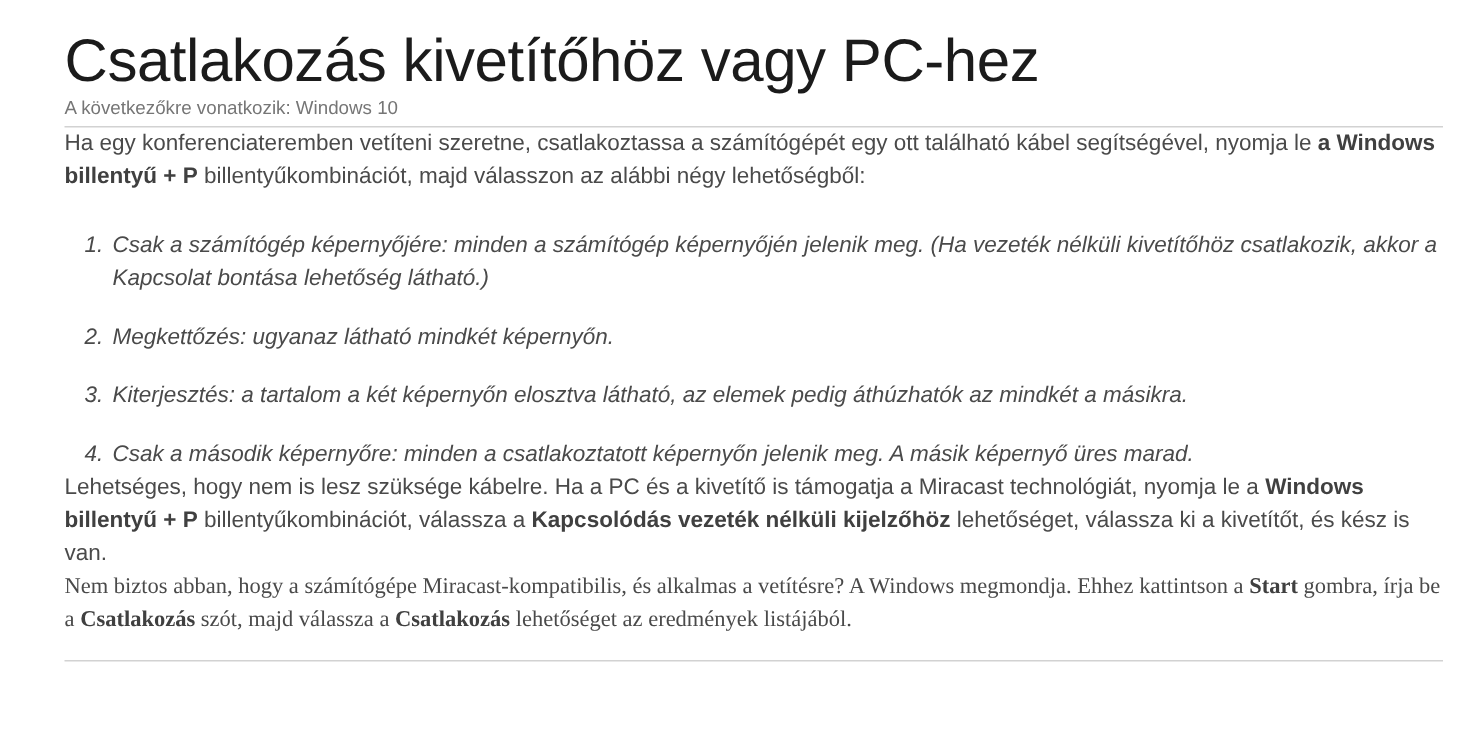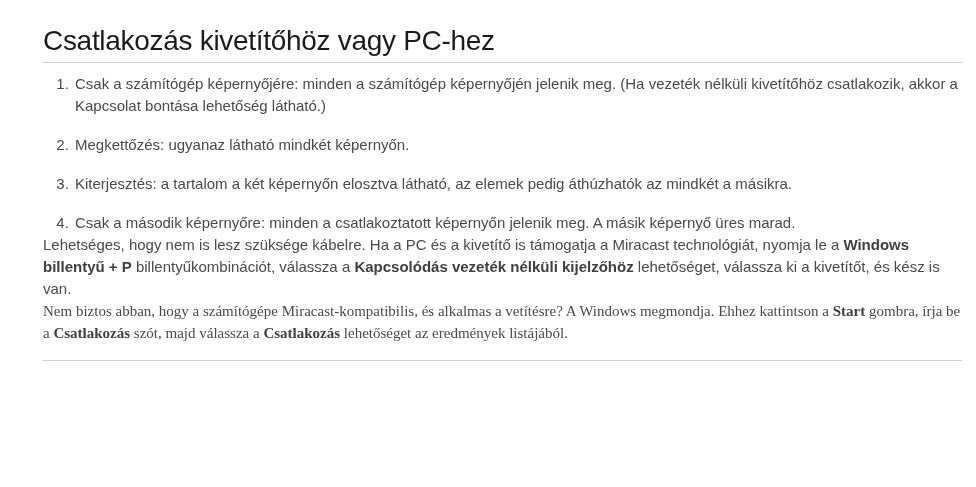--- a/index.html
+++ b/index.html
@@ -12,21 +12,21 @@
     color: #4a4a4a;
     overflow: hidden;
   }
   .page {
     width: 976px;
     height: 487px;
     padding: 24px 14px 0 43px;
   }
   .page-title {
     margin: 0;
-    font-size: 28px;
+    font-size: 40px;
     line-height: 34px;
     font-weight: 400;
     letter-spacing: -0.3px;
     color: #1b1b1b;
   }
   .applies-to {
     margin-top: 7px;
     font-size: 12.5px;
     line-height: 15px;
     color: #767676;
@@ -41,43 +41,46 @@
     margin-top: 16px;
   }
   .body-text {
     font-size: 15px;
     line-height: 22px;
     color: #4a4a4a;
   }
   p.body-text { margin: 0; }
   .intro-paragraph { margin-top: 29px; }
   .options-list {
-    margin: 10px 0 0 0;
+    margin: 24px 0 0 0;
     padding: 0 0 0 30px;
     list-style: decimal;
+    font-style: italic;
   }
   .options-list li {
     margin: 0 0 17px 0;
     padding-left: 2px;
   }
   .options-list li:last-child { margin-bottom: 0; }
   .miracast-paragraph { margin-top: 19px; }
   .compat-paragraph { margin-top: 19px; font-family: Liberation Serif, serif; }
   .seg-bold { font-weight: 700; color: #404040; }
 </style>
 </head>
 <body>
 
 <div class="page">
 
   <h1 class="page-title">Csatlakozás kivetítőhöz vagy PC-hez</h1>
 
+  <div class="applies-to">A következőkre vonatkozik: Windows 10</div>
 
   <hr class="divider">
 
+  <p class="body-text intro-paragraph"><span>Ha egy konferenciateremben vetíteni szeretne, csatlakoztassa a számítógépét egy ott található kábel segítségével, nyomja le </span><span class="seg-bold">a Windows billentyű + P</span><span> billentyűkombinációt, majd válasszon az alábbi négy lehetőségből:</span></p>
 
   <ol class="options-list">
     <li class="body-text"><span>Csak a számítógép képernyőjére: minden a számítógép képernyőjén jelenik meg. (Ha vezeték nélküli kivetítőhöz csatlakozik, akkor a Kapcsolat bontása lehetőség látható.)</span></li>
     <li class="body-text"><span>Megkettőzés: ugyanaz látható mindkét képernyőn.</span></li>
     <li class="body-text"><span>Kiterjesztés: a tartalom a két képernyőn elosztva látható, az elemek pedig áthúzhatók az mindkét a másikra.</span></li>
     <li class="body-text"><span>Csak a második képernyőre: minden a csatlakoztatott képernyőn jelenik meg. A másik képernyő üres marad.</span></li>
   </ol>
 
   <p class="body-text miracast-paragraph"><span>Lehetséges, hogy nem is lesz szüksége kábelre. Ha a PC és a kivetítő is támogatja a Miracast technológiát, nyomja le a </span><span class="seg-bold">Windows billentyű + P</span><span> billentyűkombinációt, válassza a </span><span class="seg-bold">Kapcsolódás vezeték nélküli kijelzőhöz</span><span> lehetőséget, válassza ki a kivetítőt, és kész is van.</span></p>
 

